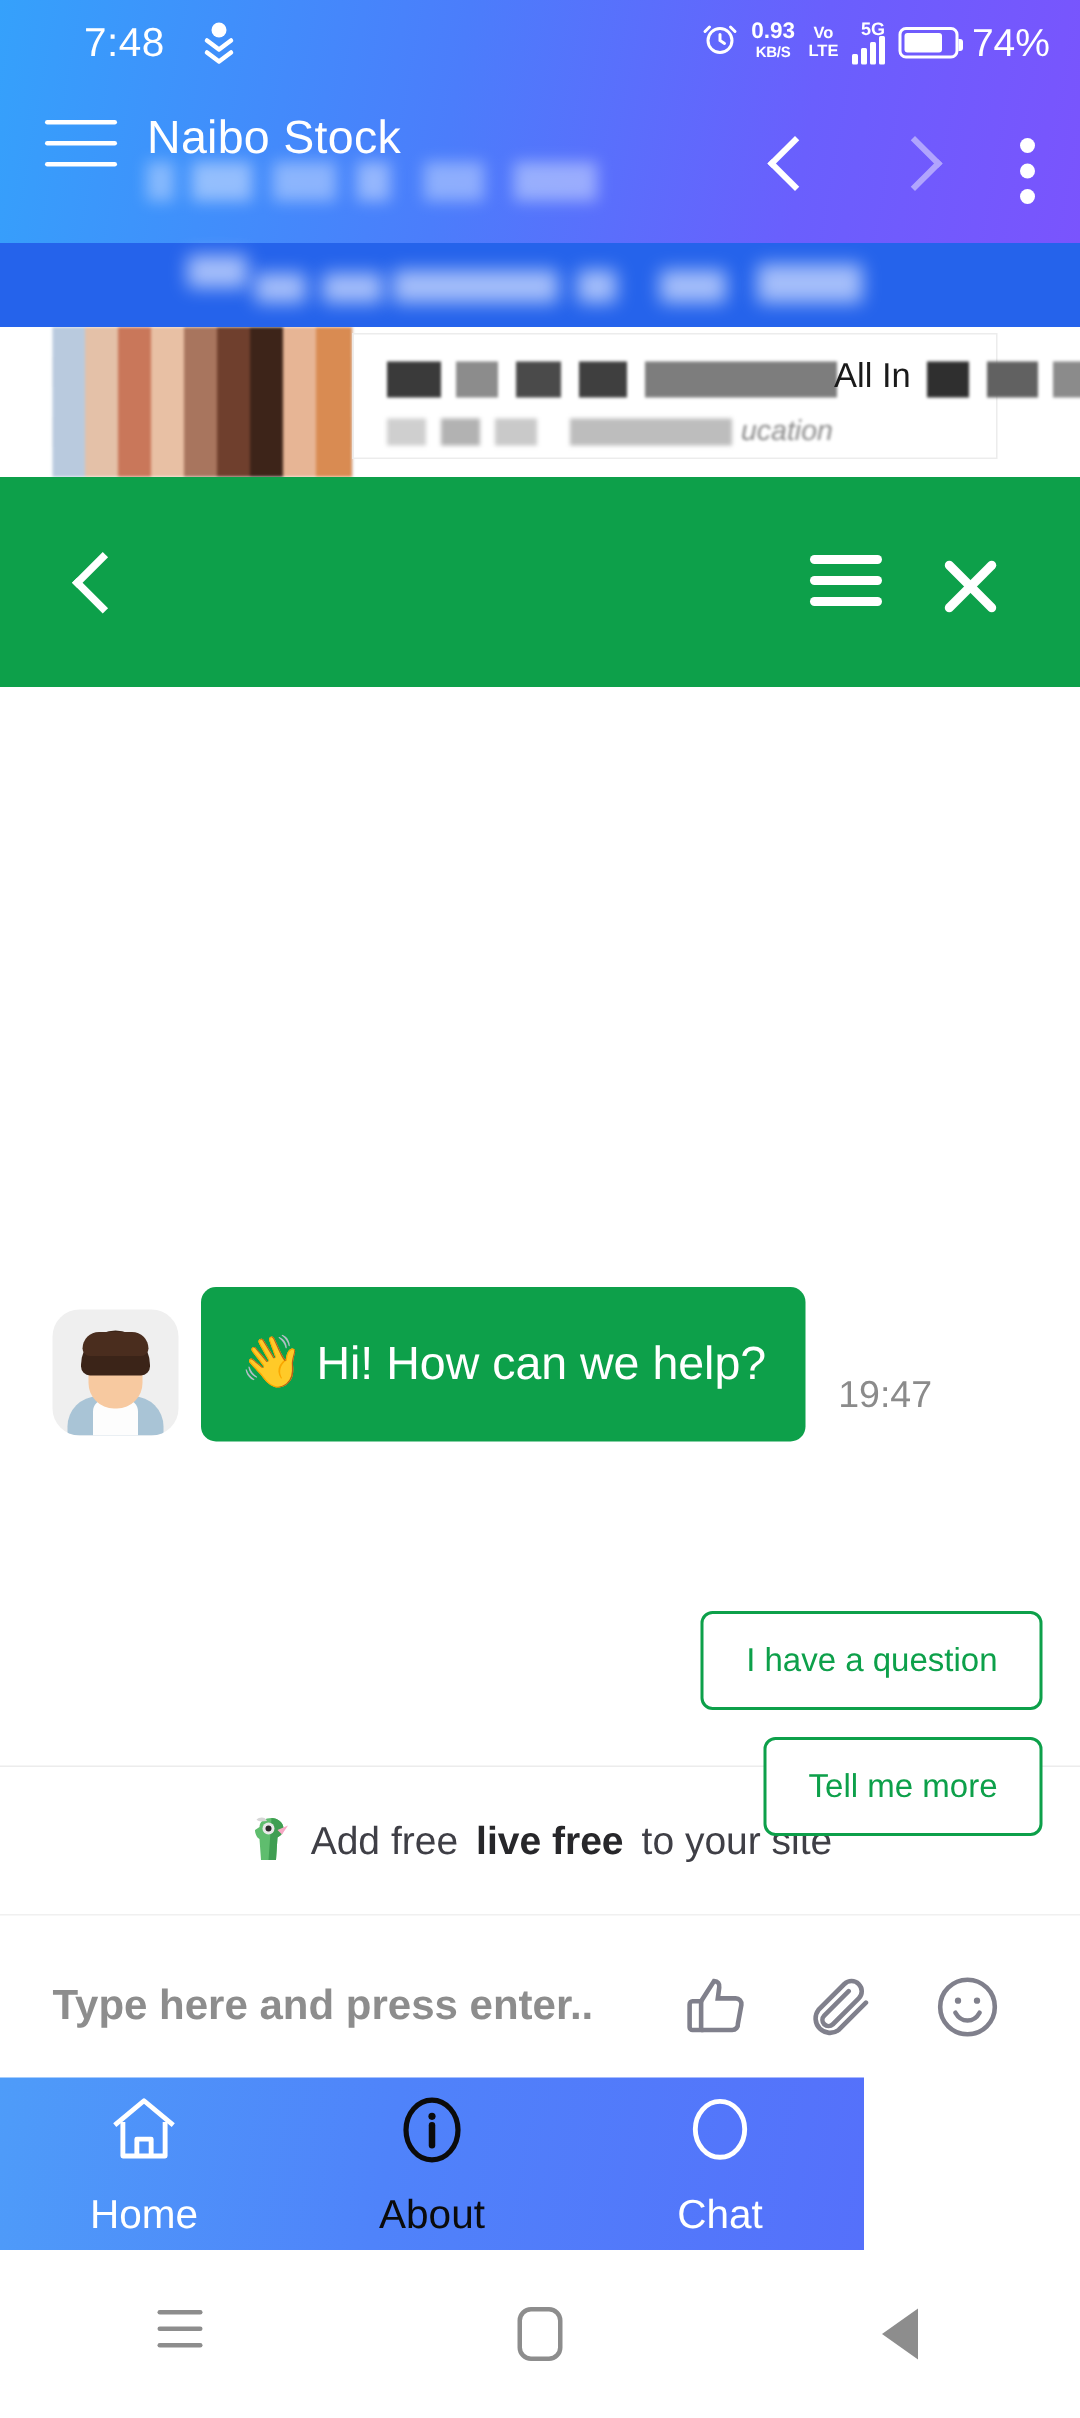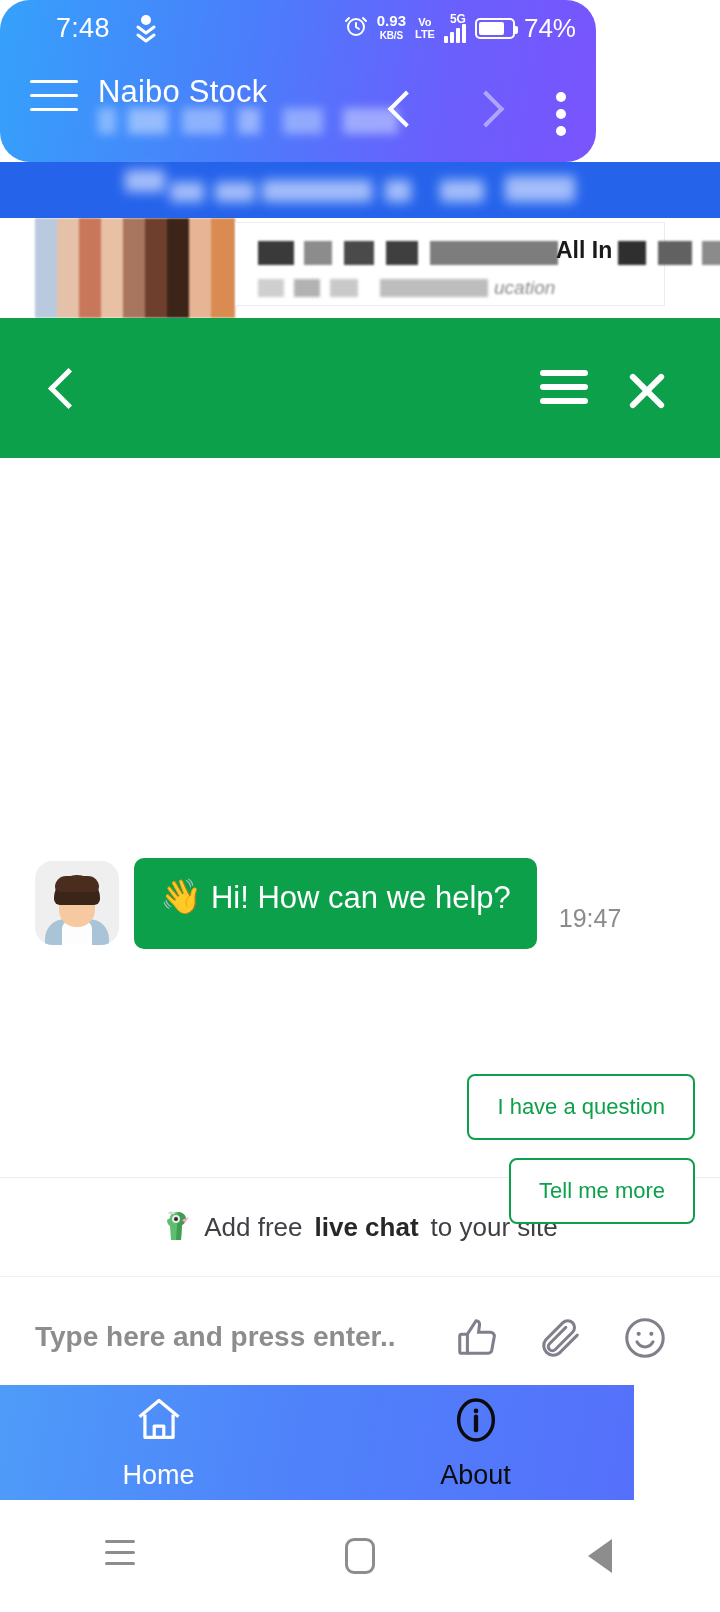--- a/index.html
+++ b/index.html
@@ -6,23 +6,22 @@
   html, body {
     width: 720px; height: 1612px;
     background: #ffffff;
     font-family: "Liberation Sans", sans-serif;
     overflow: hidden;
   }
   .phone { position: relative; width: 720px; height: 1612px; overflow: hidden; }
 
   
   .chrome {
-    position: absolute; top: 0; left: 0; width: 596px; height: 162px;
+    position: absolute; top: 0; left: 0; width: 720px; height: 162px;
     background: linear-gradient(100deg, #35a1fb 0%, #4b7dfb 42%, #6a5ffd 74%, #7a54fd 100%);
-    border-radius: 30px;
   }
   .statusbar {
     position: relative; height: 56px; width: 100%;
     display: flex; align-items: center; color: #fff;
   }
   .sb-time { position: absolute; left: 56px; font-size: 27px; letter-spacing: .3px; }
   .sb-dl { position: absolute; left: 135px; top: 14px; }
   .sb-right {
     position: absolute; right: 20px; top: 0; height: 56px;
     display: flex; align-items: center; gap: 9px;
@@ -85,21 +84,21 @@
       repeating-linear-gradient(0deg,#0000 0 20px,#00000018 20px 40px);
     filter: blur(1.2px);
   }
   .site-card .card-panel { position:absolute; left:235px; top:4px; right:55px; bottom:12px; background:#fff; border:1px solid #ececec;}
   .site-card .ln1 {
     position:absolute; left:22px; top:18px; height:24px; width:300px;
     background: linear-gradient(90deg,#3a3a3a 0 36px,#fff 36px 46px,#8c8c8c 46px 74px,#fff 74px 86px,
       #4a4a4a 86px 116px,#fff 116px 128px,#3f3f3f 128px 160px,#fff 160px 172px,#7d7d7d 172px 196px);
     filter: blur(1px);
   }
-  .site-card .ln1b { position:absolute; left:320px; top:14px; font-size:23px; font-weight:700; color:#1a1a1a; filter: blur(.4px);}
+  .site-card .ln1b { position:absolute; left:320px; top:14px; font-size:23px; font-weight:400; color:#1a1a1a; filter: blur(.4px);}
   .site-card .ln1c { position:absolute; left:382px; top:18px; height:24px; width:120px;
     background: linear-gradient(90deg,#2f2f2f 0 28px,#fff 28px 40px,#616161 40px 74px,#fff 74px 84px,#8b8b8b 84px 120px);
     filter: blur(1px);}
   .site-card .ln2 {
     position:absolute; left:22px; top:56px; height:18px; width:230px;
     background: linear-gradient(90deg,#cfcfcf 0 26px,#fff 26px 36px,#b2b2b2 36px 62px,#fff 62px 72px,#c9c9c9 72px 100px,#fff 100px 122px,#bdbdbd 122px 152px);
     filter: blur(1.4px);
   }
   .site-card .ln2b { position:absolute; left:258px; top:54px; font-size:19px; font-style:italic; color:#8a8a8a; filter: blur(1.2px);}
 
@@ -128,21 +127,21 @@
     position:relative; overflow:hidden; flex:none; margin-bottom: 4px;
   }
   .av-hair { position:absolute; left:19px; top:14px; width:46px; height:30px; background:#3b2418; border-radius:23px 23px 6px 6px; }
   .av-face { position:absolute; left:24px; top:22px; width:36px; height:44px; background:#f7c9a0; border-radius:18px 18px 17px 17px; }
   .av-fringe{ position:absolute; left:20px; top:15px; width:44px; height:16px; background:#4a2d1e; border-radius:22px 22px 10px 10px;}
   .av-body { position:absolute; left:10px; bottom:0; width:64px; height:26px; background:#a9c4d6; border-radius:20px 20px 0 0;}
   .av-shirt{ position:absolute; left:27px; bottom:0; width:30px; height:24px; background:#fdfdfd; border-radius:8px 8px 0 0;}
 
   .bubble {
     margin-left: 15px; max-width: 405px; background: var(--brand,#0da04a); color:#fff;
-    border-radius: 10px; padding: 12px 26px 26px 26px; font-size: 31px; line-height: 1.55;
+    border-radius: 10px; padding: 24px 26px 26px 26px; font-size: 31px; line-height: 1.55;
   }
   .bubble .wave { font-size: 34px; }
   .msg-time { margin-left: 22px; color:#8b8b8b; font-size: 25px; margin-bottom: 16px; }
 
   .quick-replies { position:absolute; right: 25px; top: 616px; display:flex; flex-direction:column; align-items:flex-end; gap: 18px; }
   .qr {
     border: 2px solid var(--brand,#0da04a); color: var(--brand,#0da04a); background:#fff;
     border-radius: 8px; padding: 20px 28px; font-size: 22px; line-height:1;
     font-family:"Liberation Sans", sans-serif;
   }
@@ -153,21 +152,21 @@
   }
   .branding b { font-weight: 700; color:#27272a;}
   .bird { width: 30px; height: 34px; position:relative; display:inline-block; }
 
   .composer { height: 128px; position:relative; border-top:1px solid #f0f0f0; background:#fff;}
   .composer .ph { position:absolute; left:35px; top:44px; font-size: 28px; color:#8d8d8d;font-weight:bold; }
   .composer .tools { position:absolute; right: 52px; top: 38px; display:flex; gap: 38px; align-items:center;}
 
   
   .appnav {
-    position:absolute; left:0; top:1385px; width:634px; height:115px;
+    position:absolute; left:0; top:1385px; width:576px; height:115px;
     background: linear-gradient(100deg,#4e9cf9 0%, #4f83fa 45%, #5570fb 100%);
     display:flex;
   }
   .navitem { flex:1; display:flex; flex-direction:column; align-items:center; justify-content:center; gap:10px; color:#fff;}
   .navitem.active { color:#0b0b0b; }
   .navitem .lbl { font-size: 27px; }
 
   
   .sysnav { position:absolute; left:0; top:1500px; width:720px; height:112px; background:#fff; display:flex; }
   .sysbtn { flex:1; display:flex; align-items:center; justify-content:center; }
@@ -310,21 +309,21 @@
         <svg width="30" height="34" viewBox="0 0 30 34">
           <path d="M8 8c0-4 4-6 8-6s8 3 8 7c0 3-2 5-4 6l-1 15H9L8 16C6 15 5 12 5 10z" fill="#5fbd6e"></path>
           <path d="M16 2c4 0 8 3 8 7 0 3-2 5-4 6l-1 15h-5z" fill="#3f9e52"></path>
           <circle cx="14" cy="9" r="4" fill="#e8e8e8"></circle>
             <circle cx="14" cy="9" r="2" fill="#2b2b2b"></circle>
           <path d="M20 10l7-3-4 6z" fill="#f7a8c4"></path>
           <path d="M6 3c2-2 6-2 7 1-3 0-5 1-7-1z" fill="#d6d6d6"></path>
         </svg>
       </span>
       <span>Add free</span>
-      <b>live chat</b>
+      <b>live free</b>
       <span>to your site</span>
     </div>
 
     <div class="composer">
       <div class="ph">Type here and press enter..</div>
       <div class="tools">
         <span>
           <svg width="46" height="46" viewBox="0 0 24 24" fill="none" stroke="#80808c" stroke-width="1.6">
             <path d="M7 10v10H4a1 1 0 01-1-1v-8a1 1 0 011-1h3z"></path>
             <path d="M7 10l4.5-7c1.3 0 2 .9 1.8 2.2L12.8 9H19a2 2 0 012 2.3l-1.2 6.5A2 2 0 0117.8 20H7"></path>
@@ -361,20 +360,28 @@
     <div class="navitem active">
       <span>
         <svg width="52" height="52" viewBox="0 0 24 24" fill="none" stroke="#0b0b0b" stroke-width="1.6">
           <ellipse cx="12" cy="12" rx="8" ry="9.2"></ellipse>
           <circle cx="12" cy="7.8" r="1.1" fill="#0b0b0b" stroke="none"></circle>
           <path d="M12 10.5v6.2" stroke-linecap="round" stroke-width="2"></path>
         </svg>
       </span>
       <span class="lbl">About</span>
     </div>
+    <div class="navitem">
+      <span>
+        <svg width="52" height="52" viewBox="0 0 24 24" fill="none" stroke="#ffffff" stroke-width="1.5">
+          <ellipse cx="12" cy="11.8" rx="7.6" ry="8.6"></ellipse>
+        </svg>
+      </span>
+      <span class="lbl">Chat</span>
+    </div>
   </div>
 
   <div class="sysnav">
     <div class="sysbtn">
       <span class="sys-recent">
           <i></i>
           <i></i>
           <i></i>
         </span>
     </div>

